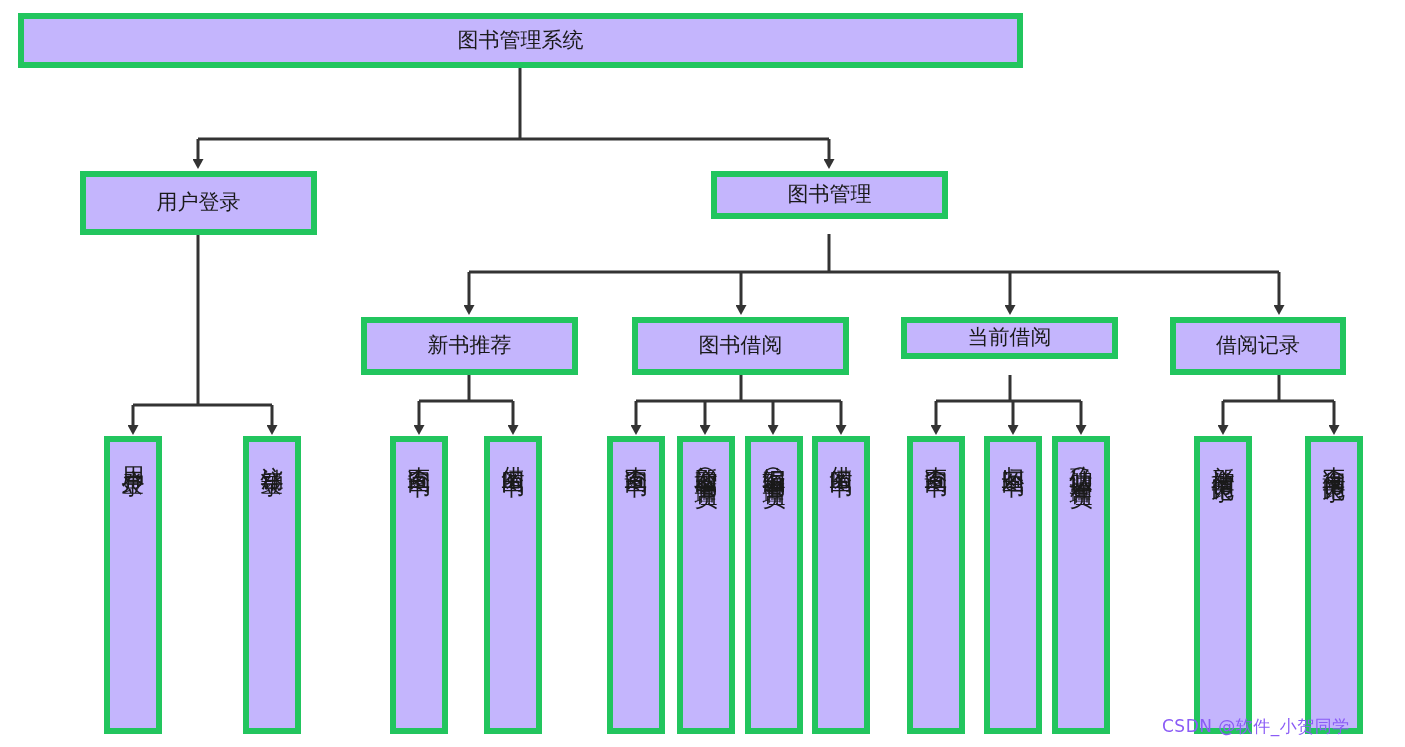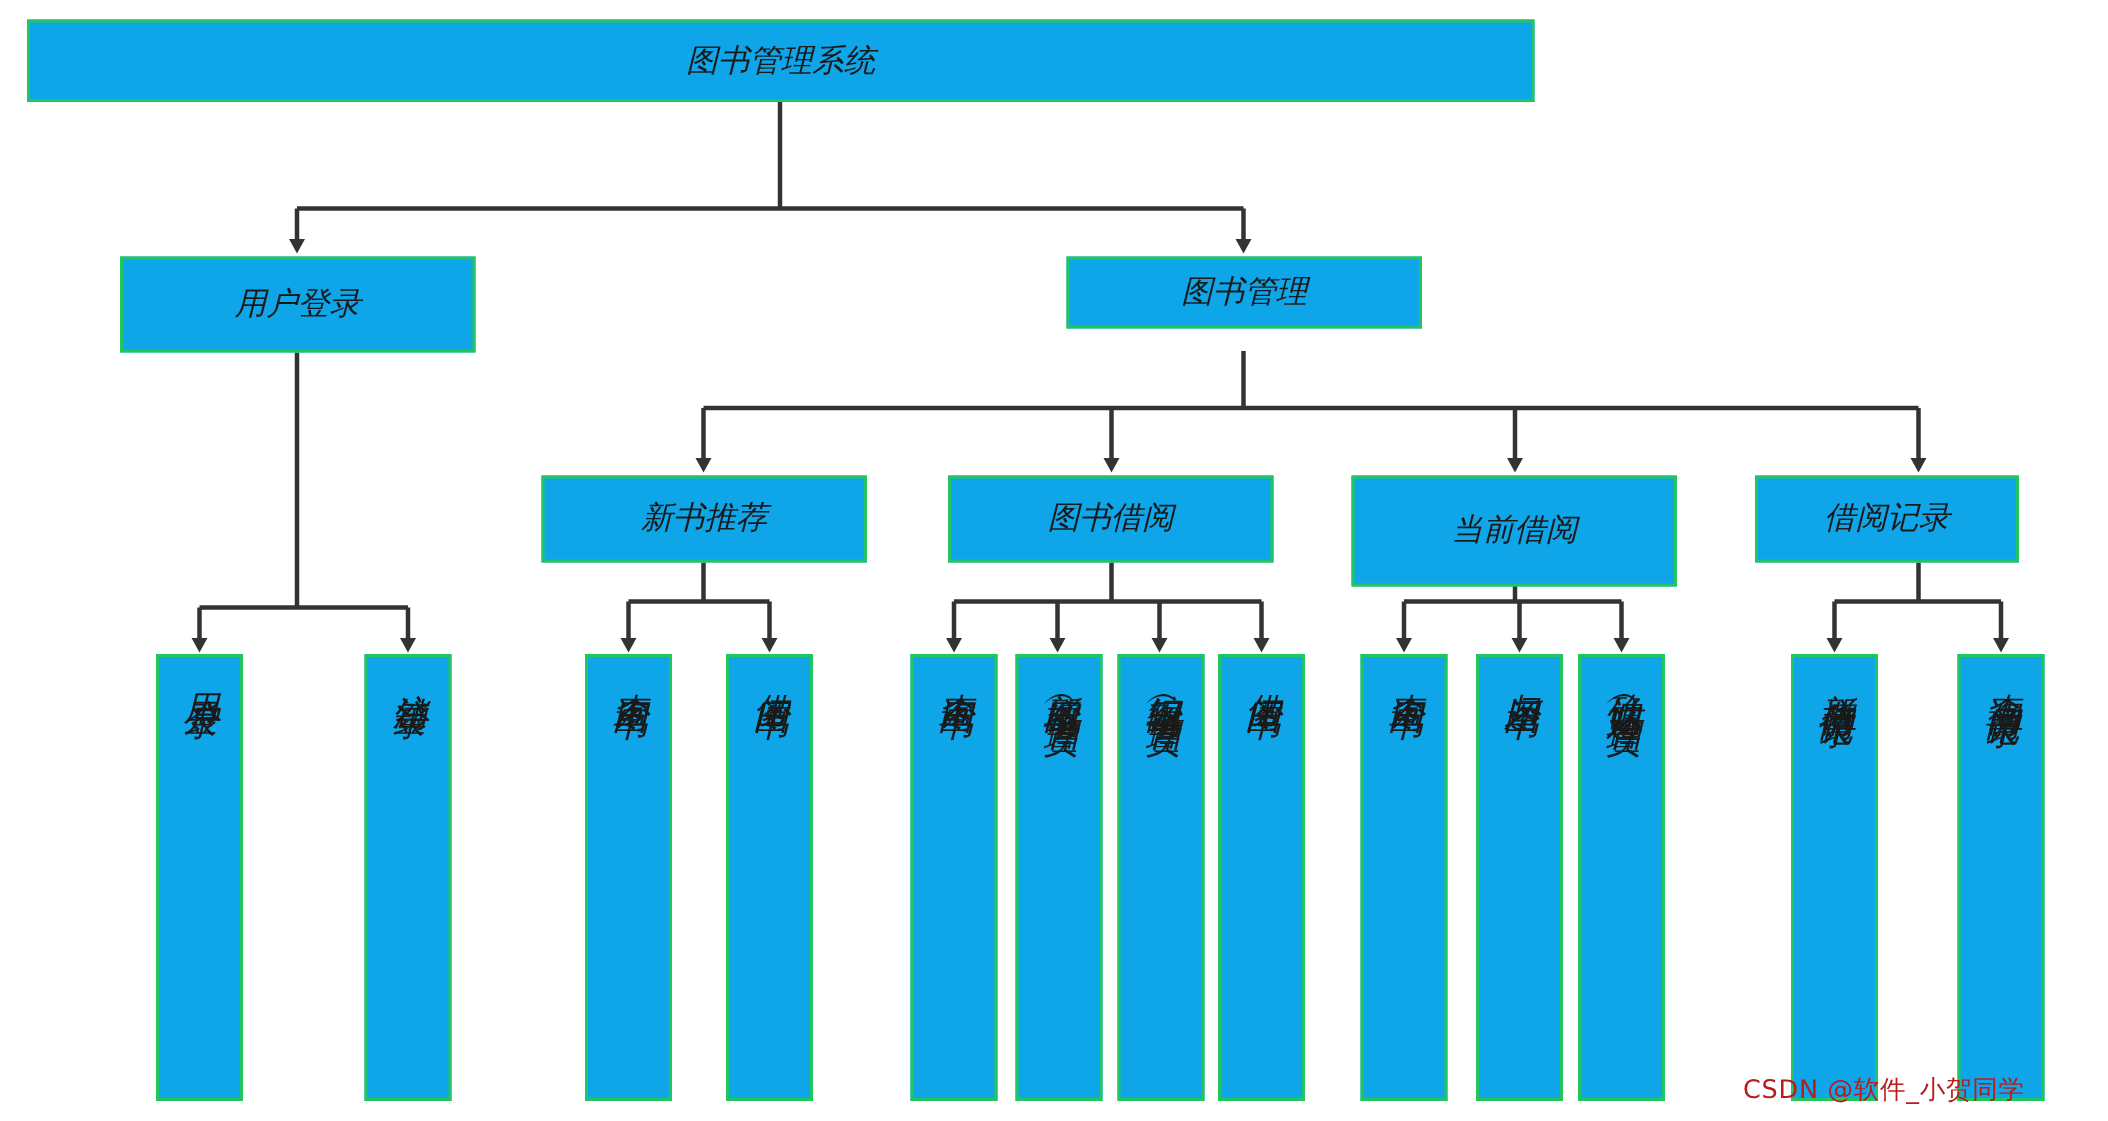--- a/index.html
+++ b/index.html
@@ -24,27 +24,26 @@
     position: absolute;
     left: 0;
     top: 0;
     width: 1405px;
     height: 747px;
     pointer-events: none;
   }
   .node {
     position: absolute;
     box-sizing: border-box;
-    background: #0ea5e9;
-    border: 2px solid #22c55e;
+    background: #c4b5fd;
+    border: 6px solid #22c55e;
     display: flex;
     align-items: center;
     justify-content: center;
     z-index: 2;
-    font-style: italic;
   }
   .node .node-label {
     color: #1a1a1a;
     text-align: center;
     line-height: 1.1;
     white-space: nowrap;
   }
   .node.horizontal .node-label {
     font-size: 21px;
   }
@@ -58,21 +57,21 @@
     text-orientation: upright;
     font-size: 23px;
     letter-spacing: 3px;
     line-height: 1;
   }
   .watermark {
     position: absolute;
     left: 1162px;
     top: 715px;
     font-size: 17px;
-    color: #b91c1c;
+    color: #8b5cf6;
     white-space: nowrap;
     z-index: 3;
     letter-spacing: 0.5px;
   }
 </style>
 </head>
 <body>
 
 <div id="diagram-root">
 
@@ -142,21 +141,21 @@
   </div>
 
   <div class="node horizontal" style="left:632px; top:317px; width:217px; height:58px;">
     <span class="node-label">图书借阅</span>
   </div>
 
   <div class="node horizontal" style="left:361px; top:317px; width:217px; height:58px;">
     <span class="node-label">新书推荐</span>
   </div>
 
-  <div class="node horizontal" style="left:901px; top:317px; width:217px; height:74px;">
+  <div class="node horizontal" style="left:901px; top:317px; width:217px; height:42px;">
     <span class="node-label">当前借阅</span>
   </div>
 
   <div class="node horizontal" style="left:1170px; top:317px; width:176px; height:58px;">
     <span class="node-label">借阅记录</span>
   </div>
 
   <div class="node vertical" style="left:104px; top:436px; width:58px; height:298px;">
     <span class="node-label">用户登录</span>
   </div>

